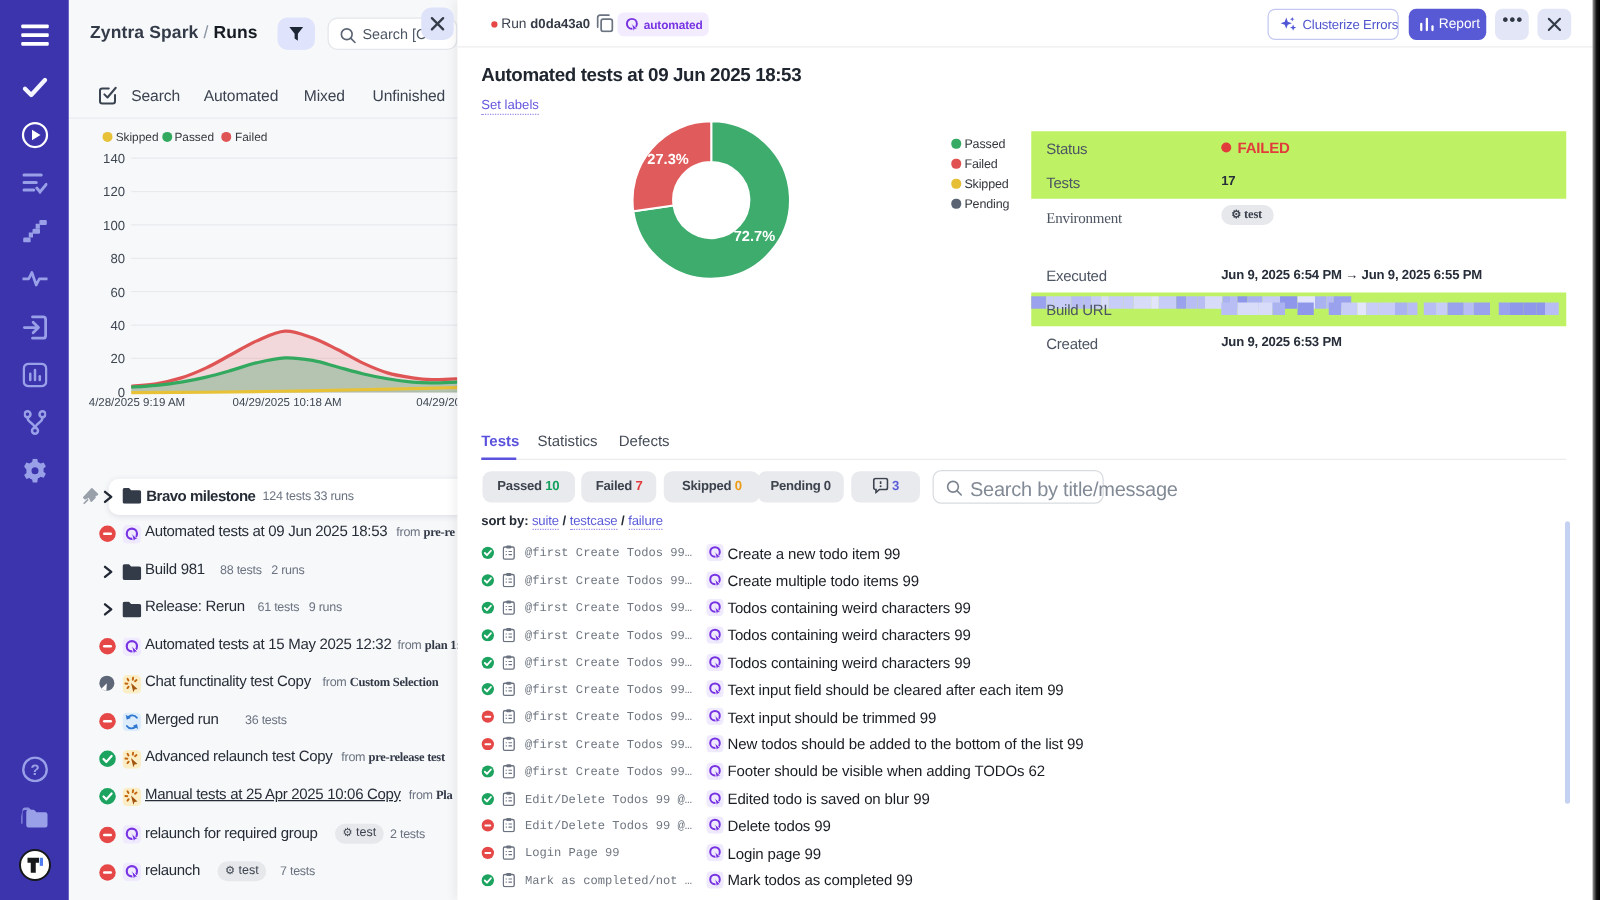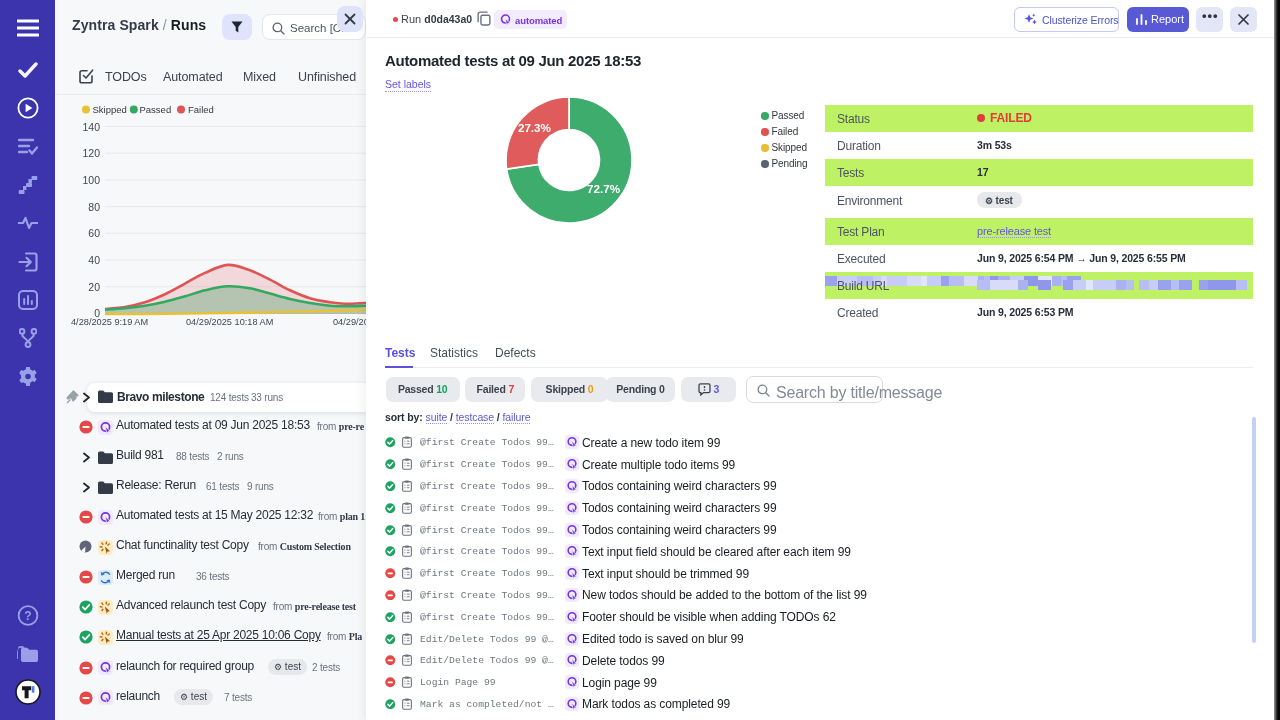--- a/index.html
+++ b/index.html
@@ -58,21 +58,21 @@
             <line x1="1.5" y1="1.5" x2="10.5" y2="10.5"></line>
             <line x1="10.5" y1="1.5" x2="1.5" y2="10.5"></line>
           </g>
         </svg>
     </div>
 
     <svg class="abs" style="left:23px;top:68px" width="16" height="16" viewBox="0 0 16 16">
         <path d="M14 8 V13 A1.8 1.8 0 0 1 12.2 14.8 H3.8 A1.8 1.8 0 0 1 2 13 V4.6 A1.8 1.8 0 0 1 3.8 2.8 H9" stroke="#3a4350" stroke-width="1.6" fill="none" stroke-linecap="round"></path>
         <path d="M5.5 7.5 L8 10 L14.6 2.2" stroke="#3a4350" stroke-width="1.6" fill="none" stroke-linecap="round" stroke-linejoin="round"></path>
       </svg>
-    <div class="abs" style="left:50px;top:70px;font-size:12.5px;color:#3c4350;letter-spacing:-0.1px;">TODOs</div>
+    <div class="abs" style="left:50px;top:70px;font-size:12.5px;color:#3c4350;letter-spacing:-0.1px;">Search</div>
     <div class="abs" style="left:108px;top:70px;font-size:12.5px;color:#3c4350;letter-spacing:-0.1px;">Automated</div>
     <div class="abs" style="left:188px;top:70px;font-size:12.5px;color:#3c4350;letter-spacing:-0.1px;">Mixed</div>
     <div class="abs" style="left:243px;top:70px;font-size:12.5px;color:#3c4350;letter-spacing:-0.1px;">Unfinished</div>
     <div class="abs" style="left:0;top:94px;width:311px;height:1px;background:#e9eaee;"></div>
 
     <svg class="abs" style="left:0;top:95px" width="311" height="245" viewBox="0 0 311 245">
       <g font-family="Liberation Sans, sans-serif">
       <circle cx="31" cy="14.5" r="4" fill="#e7c136"></circle>
           <text x="37.5" y="18" font-size="9.5" fill="#35383d">Skipped</text>
       <circle cx="78.8" cy="14.5" r="4" fill="#33a95f"></circle>
@@ -410,35 +410,27 @@
       <div style="height:16px;"><span class="ldot" style="background:#34aa63;"></span>Passed</div>
       <div style="height:16px;"><span class="ldot" style="background:#e05252;"></span>Failed</div>
       <div style="height:16px;"><span class="ldot" style="background:#e6bf35;"></span>Skipped</div>
       <div style="height:16px;"><span class="ldot" style="background:#5a6472;"></span>Pending</div>
     </div>
     <div class="abs" style="left:459px;top:105px;width:428px;">
       <div class="trow tblue">
           <span class="tlabel">Status</span>
           <span class="tval" style="color:#e23b3b;font-weight:bold;font-size:12px;top:5.5px;"><span style="display:inline-block;width:8px;height:8px;border-radius:50%;background:#e23b3b;margin-right:5px;"></span>FAILED</span>
         </div>
-      <div class="trow">
-          <span class="tlabel">Duration</span>
-          <span class="tval">3m 53s</span>
-        </div>
       <div class="trow tblue">
           <span class="tlabel">Tests</span>
           <span class="tval">17</span>
         </div>
-      <div class="trow" style="height:32px;">
+      <div class="trow" style="height:48px;font-family:Liberation Serif, serif;">
           <span class="tlabel" style="top:8px;">Environment</span>
           <span class="tval" style="top:7px;"><span class="envpill" style="padding:2.5px 9px 3px 8px;"><span style="font-size:9px;">⚙</span> test</span></span>
-        </div>
-      <div class="trow tblue">
-          <span class="tlabel">Test Plan</span>
-          <span class="tval" style="color:#6355dd;font-weight:normal;font-size:11px;border-bottom:1px dotted #9b91ea;padding-bottom:0px;">pre-release test</span>
         </div>
       <div class="trow">
           <span class="tlabel">Executed</span>
           <span class="tval">Jun 9, 2025 6:54 PM → Jun 9, 2025 6:55 PM</span>
         </div>
       <div class="trow tblue"><span class="tlabel">Build URL</span><span class="tval" style="top:8px;"><span style="display:inline-block;width:13px;height:10px;background:#b8bef3;"></span><span style="display:inline-block;width:10px;height:10px;background:#d8dcf9;"></span><span style="display:inline-block;width:7px;height:10px;background:#d8dcf9;"></span><span style="display:inline-block;width:11px;height:10px;background:#d8dcf9;"></span><span style="display:inline-block;width:10px;height:10px;background:#aab2f0;"></span><span style="display:inline-block;width:5px;height:10px;"></span><span style="display:inline-block;width:5px;height:10px;"></span><span style="display:inline-block;width:13px;height:10px;background:#8e97ea;"></span><span style="display:inline-block;width:6px;height:10px;"></span><span style="display:inline-block;width:6px;height:10px;"></span><span style="display:inline-block;width:10px;height:10px;background:#9aa2ed;"></span><span style="display:inline-block;width:13px;height:10px;background:#c7cdf6;"></span><span style="display:inline-block;width:7px;height:10px;background:#e3e6fb;"></span><span style="display:inline-block;width:10px;height:10px;background:#c7cdf6;"></span><span style="display:inline-block;width:13px;height:10px;background:#c7cdf6;"></span><span style="display:inline-block;width:10px;height:10px;background:#aab2f0;"></span><span style="display:inline-block;width:8px;height:10px;background:#b8bef3;"></span><span style="display:inline-block;width:5px;height:10px;"></span><span style="display:inline-block;width:10px;height:10px;background:#b8bef3;"></span><span style="display:inline-block;width:9px;height:10px;background:#c7cdf6;"></span><span style="display:inline-block;width:13px;height:10px;background:#9aa2ed;"></span><span style="display:inline-block;width:8px;height:10px;background:#b8bef3;"></span><span style="display:inline-block;width:13px;height:10px;background:#9aa2ed;"></span><span style="display:inline-block;width:7px;height:10px;"></span><span style="display:inline-block;width:9px;height:10px;background:#9aa2ed;"></span><span style="display:inline-block;width:11px;height:10px;background:#8e97ea;"></span><span style="display:inline-block;width:10px;height:10px;background:#8e97ea;"></span><span style="display:inline-block;width:7px;height:10px;background:#8e97ea;"></span><span style="display:inline-block;width:11px;height:10px;background:#b8bef3;"></span></span><span style="display:inline-block;width:12px;height:10px;background:#9aa2ed;"></span><span style="display:inline-block;width:6px;height:10px;background:#c7cdf6;"></span><span style="display:inline-block;width:14px;height:10px;background:#c7cdf6;"></span><span style="display:inline-block;width:10px;height:10px;background:#b8bef3;"></span><span style="display:inline-block;width:6px;height:10px;background:#b8bef3;"></span><span style="display:inline-block;width:8px;height:10px;background:#c7cdf6;"></span><span style="display:inline-block;width:6px;height:10px;background:#d8dcf9;"></span><span style="display:inline-block;width:12px;height:10px;background:#c7cdf6;"></span><span style="display:inline-block;width:8px;height:10px;background:#c7cdf6;"></span><span style="display:inline-block;width:14px;height:10px;background:#d8dcf9;"></span><span style="display:inline-block;width:6px;height:10px;background:#e3e6fb;"></span><span style="display:inline-block;width:14px;height:10px;background:#c7cdf6;"></span><span style="display:inline-block;width:8px;height:10px;background:#9aa2ed;"></span><span style="display:inline-block;width:9px;height:10px;background:#b8bef3;"></span><span style="display:inline-block;width:6px;height:10px;background:#b8bef3;"></span><span style="display:inline-block;width:14px;height:10px;background:#d8dcf9;"></span><span style="display:inline-block;width:6px;height:10px;background:#aab2f0;"></span><span style="display:inline-block;width:6px;height:10px;background:#b8bef3;"></span><span style="display:inline-block;width:8px;height:10px;background:#8e97ea;"></span><span style="display:inline-block;width:12px;height:10px;background:#aab2f0;"></span><span style="display:inline-block;width:14px;height:10px;background:#c7cdf6;"></span><span style="display:inline-block;width:14px;height:10px;background:#8e97ea;"></span><span style="display:inline-block;width:14px;height:10px;background:#e3e6fb;"></span><span style="display:inline-block;width:9px;height:10px;background:#aab2f0;"></span><span style="display:inline-block;width:6px;height:10px;background:#b8bef3;"></span><span style="display:inline-block;width:14px;height:10px;background:#9aa2ed;"></span></div>
       <div class="trow">
           <span class="tlabel">Created</span>
           <span class="tval">Jun 9, 2025 6:53 PM</span>
         </div>

